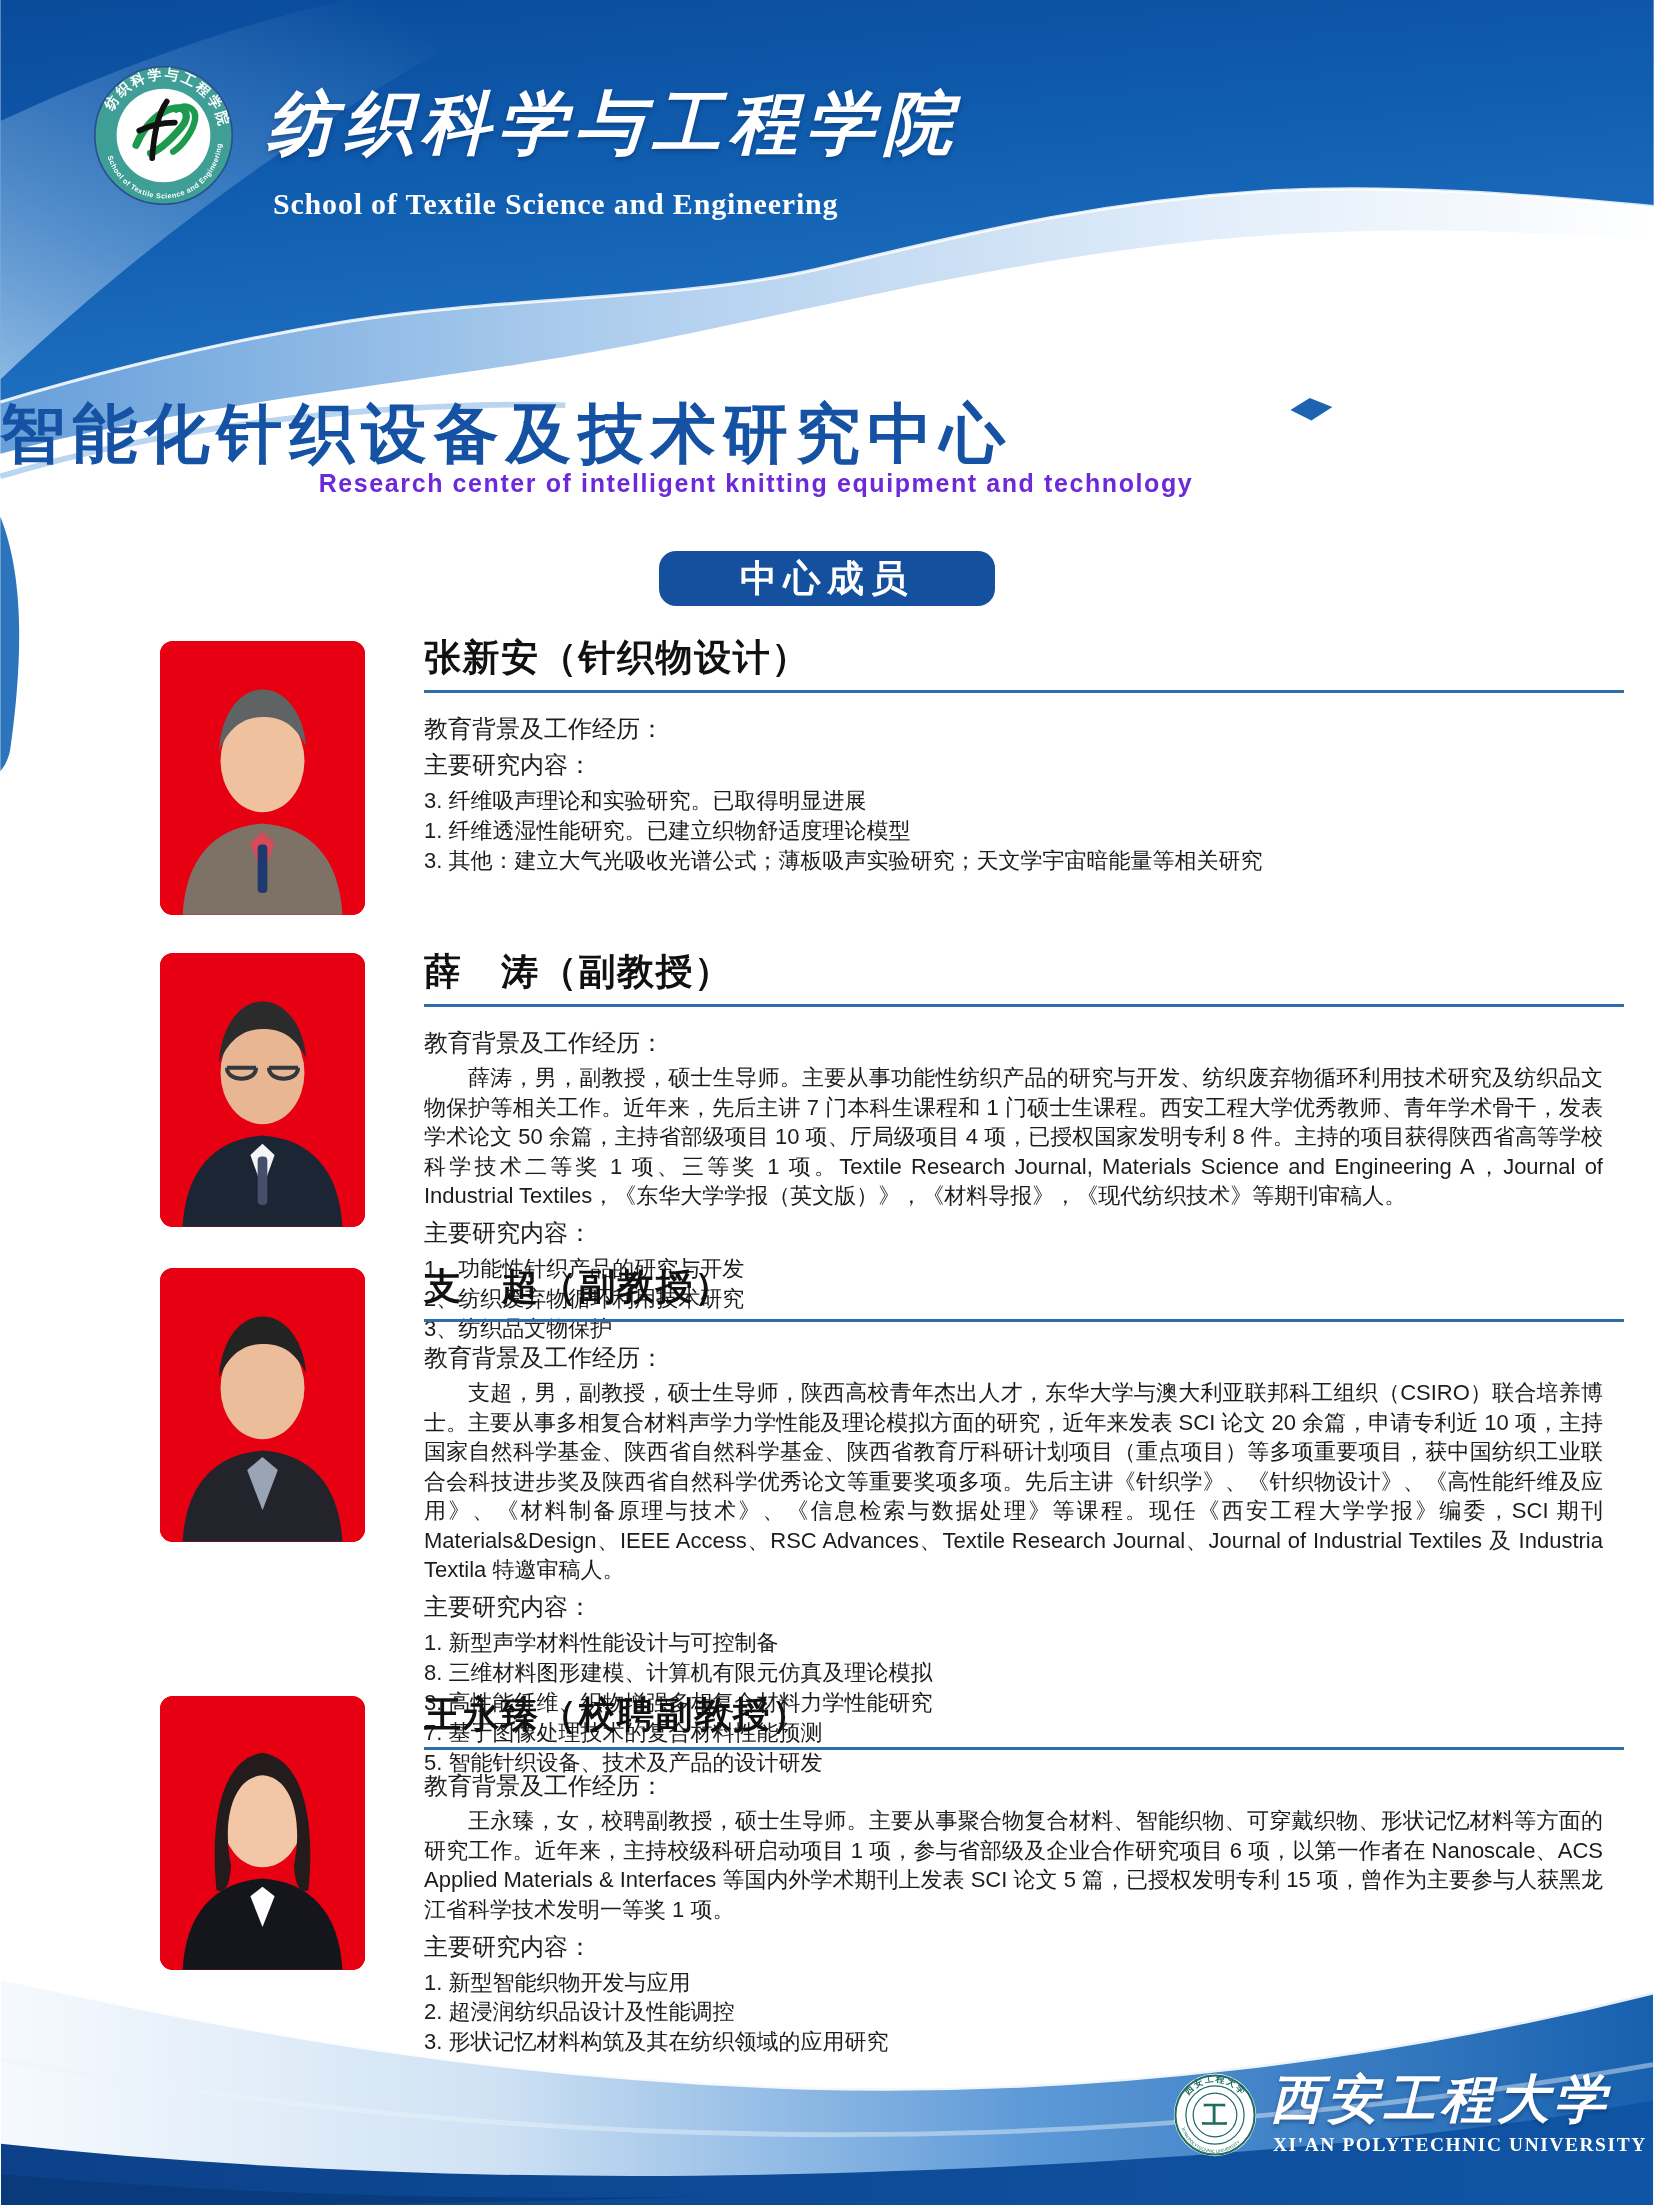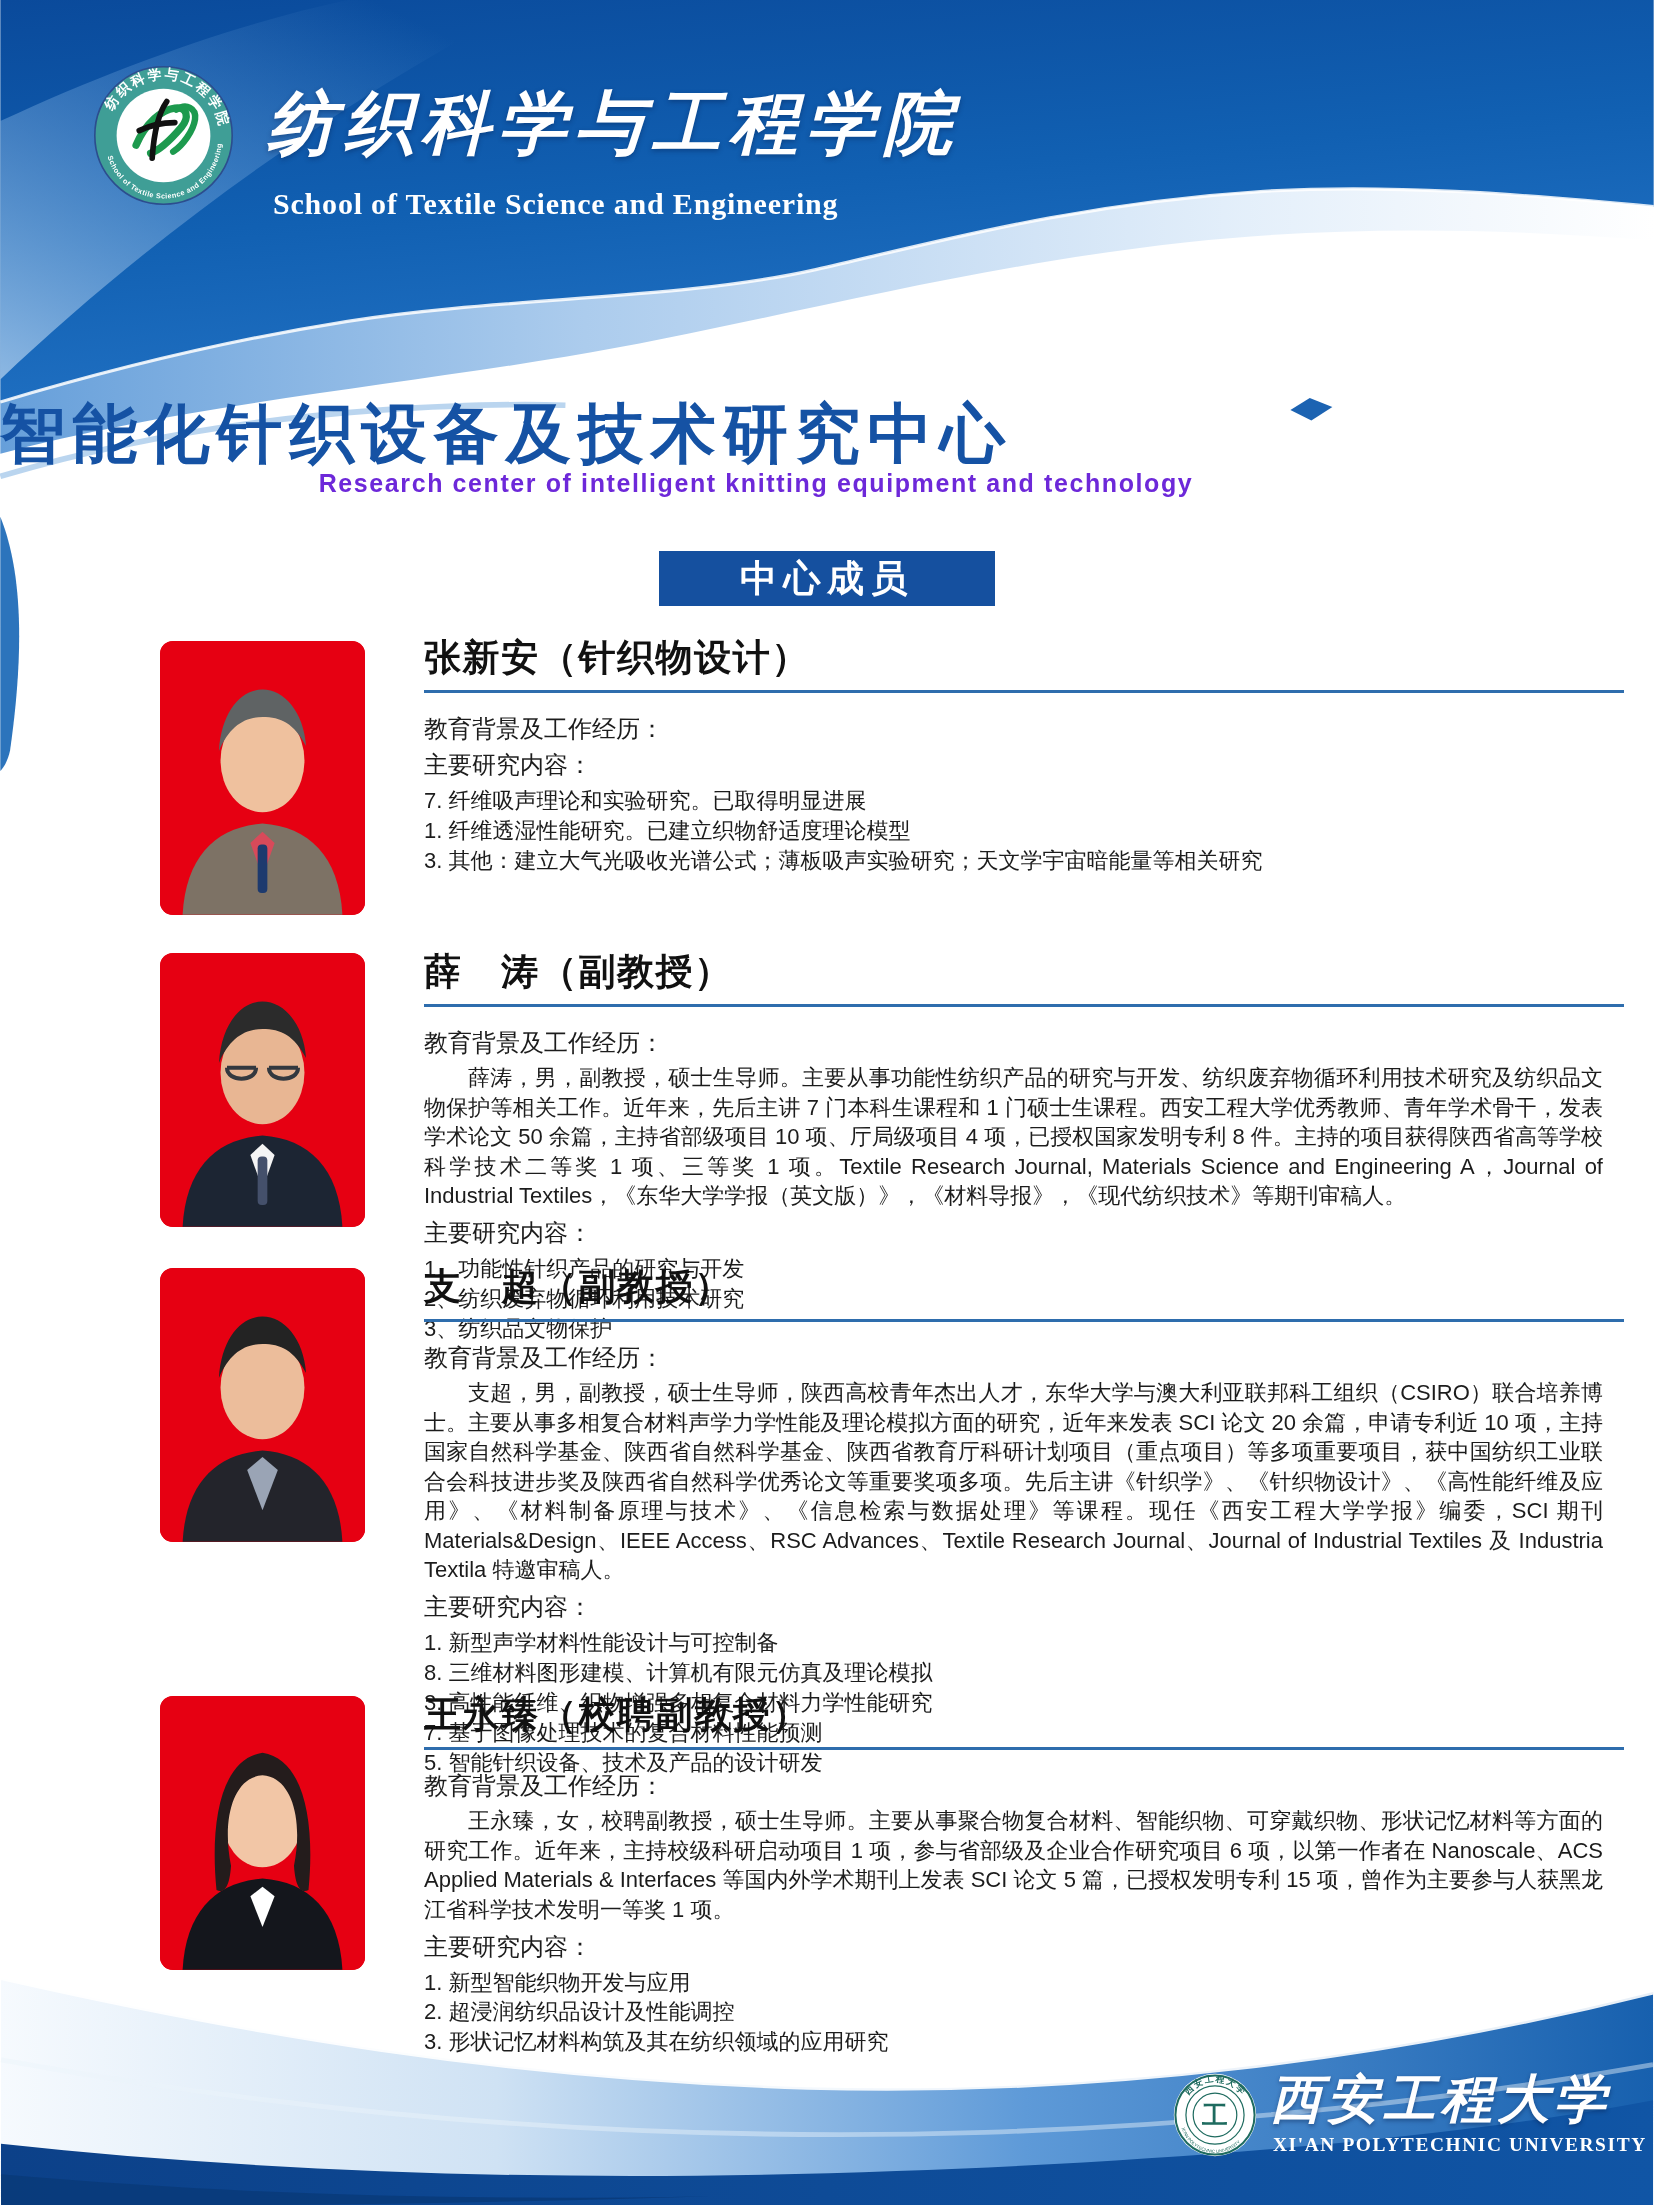--- a/index.html
+++ b/index.html
@@ -17,21 +17,21 @@
       font-family:"Liberation Serif","DejaVu Serif",serif;
       font-size:30px;font-weight:bold;letter-spacing:0.8px;}
 
   
   .main-title{position:absolute;left:0;top:390px;width:1654px;
       color:#1552a4;font-size:65px;font-weight:bold;letter-spacing:7.3px;}
   .sub-title{position:absolute;left:0;top:469px;width:1512px;text-align:center;
       color:#6d28d9;font-family:Liberation Sans, sans-serif;
       font-size:25px;font-weight:bold;letter-spacing:1.6px;}
   .members-btn{position:absolute;left:659px;top:551px;width:336px;height:55px;
-      background:#15509f;border-radius:0;border:none;cursor:pointer;
+      background:#15509f;border-radius:17px;border:none;cursor:pointer;
       display:flex;align-items:center;justify-content:center;}
   .members-btn span{color:#ffffff;font-size:37px;font-weight:bold;letter-spacing:6.5px;}
 
   
   .photo{position:absolute;left:160px;width:205px;height:274px;border-radius:13px;
       overflow:hidden;background:#e60012;}
   .member-text{position:absolute;left:424px;width:1179px;color:#1c1c1c;}
   .member-name{font-size:37px;font-weight:bold;color:#111111;letter-spacing:1.6px;
       margin:0 0 11.3px 0;line-height:1.1;}
   .rule{height:3.2px;background:#2e6dad;width:1200px;margin:0 0 19.4px 0;}
@@ -129,21 +129,21 @@
       <rect x="121" y="252" width="12" height="60" rx="5" fill="#1d3a6e"></rect>
       <ellipse cx="127" cy="148" rx="52" ry="64" fill="#efc19e"></ellipse>
       <path d="M73,136 C76,88 100,60 127,60 C154,60 178,88 181,130 C166,102 150,94 127,94 C104,94 86,106 73,136 Z" fill="#5f6364"></path>
     </svg>
   </div>
   <div class="member-text" style="top:638px">
     <div class="member-name">张新安（针织物设计）</div>
     <div class="rule"></div>
     <div class="sec-label">教育背景及工作经历：</div>
     <div class="sec-label">主要研究内容：</div>
-    <div class="ritem">7. 纤维吸声理论和实验研究。已取得明显进展</div>
+    <div class="ritem">3. 纤维吸声理论和实验研究。已取得明显进展</div>
     <div class="ritem">1. 纤维透湿性能研究。已建立织物舒适度理论模型</div>
     <div class="ritem">3. 其他：建立大气光吸收光谱公式；薄板吸声实验研究；天文学宇宙暗能量等相关研究</div>
   </div>
 
   <div class="photo" style="top:953px">
     <svg viewBox="0 0 254 339" width="205" height="274">
       <rect width="254" height="339" fill="#e60012"></rect>
       <path d="M28,339 C32,266 70,230 127,226 C184,230 222,266 226,339 Z" fill="#1c2533"></path>
       <path d="M112,250 L127,292 L142,250 L127,236 Z" fill="#f5f5f5"></path>
       <rect x="121" y="252" width="12" height="60" rx="5" fill="#44506b"></rect>

